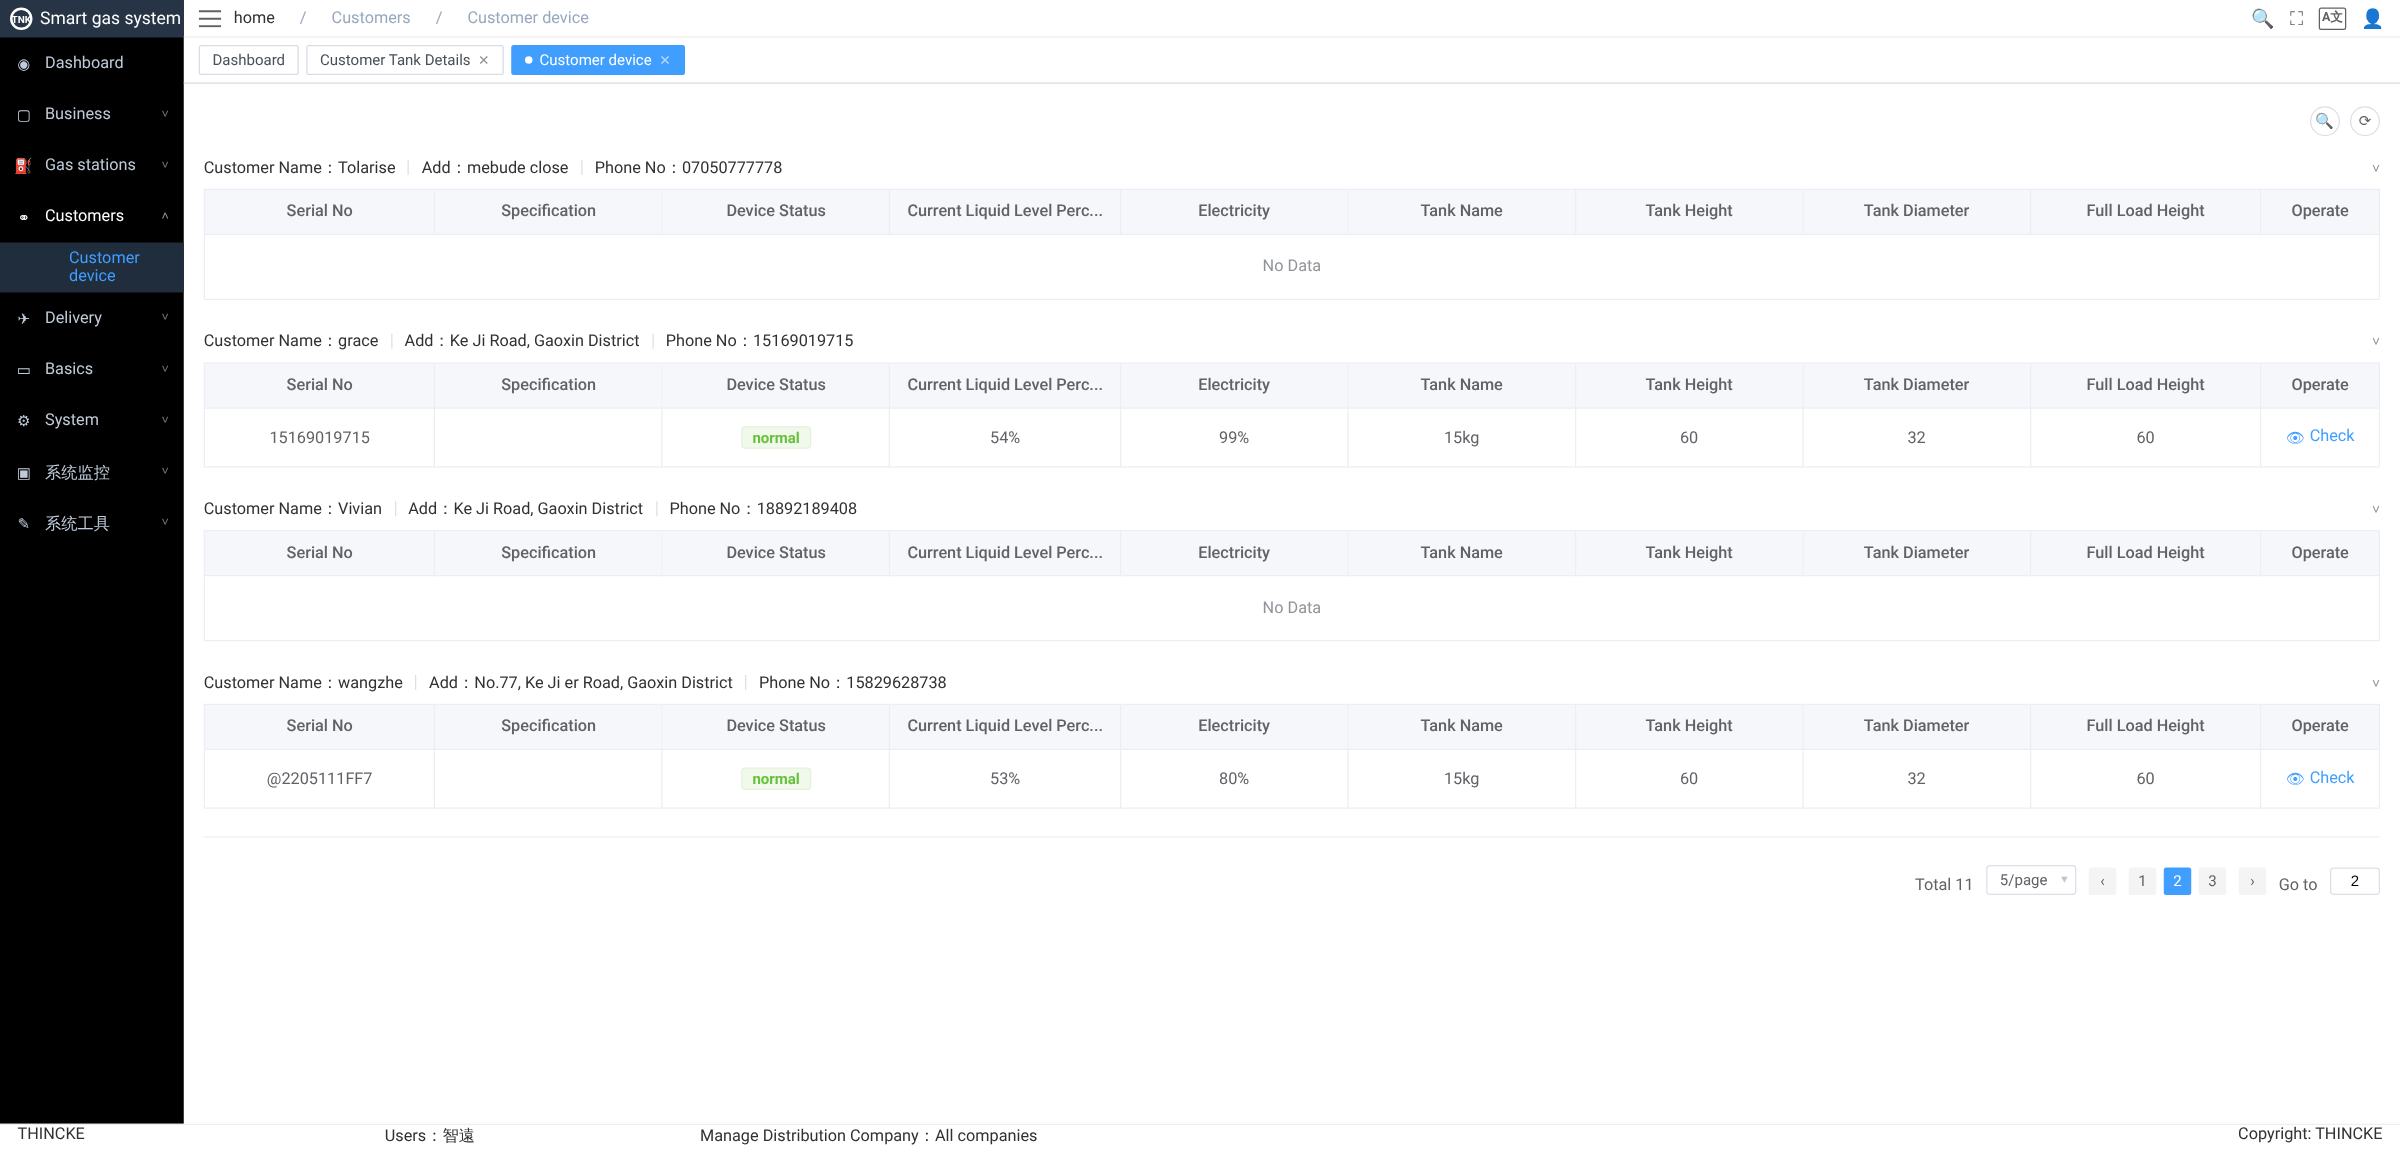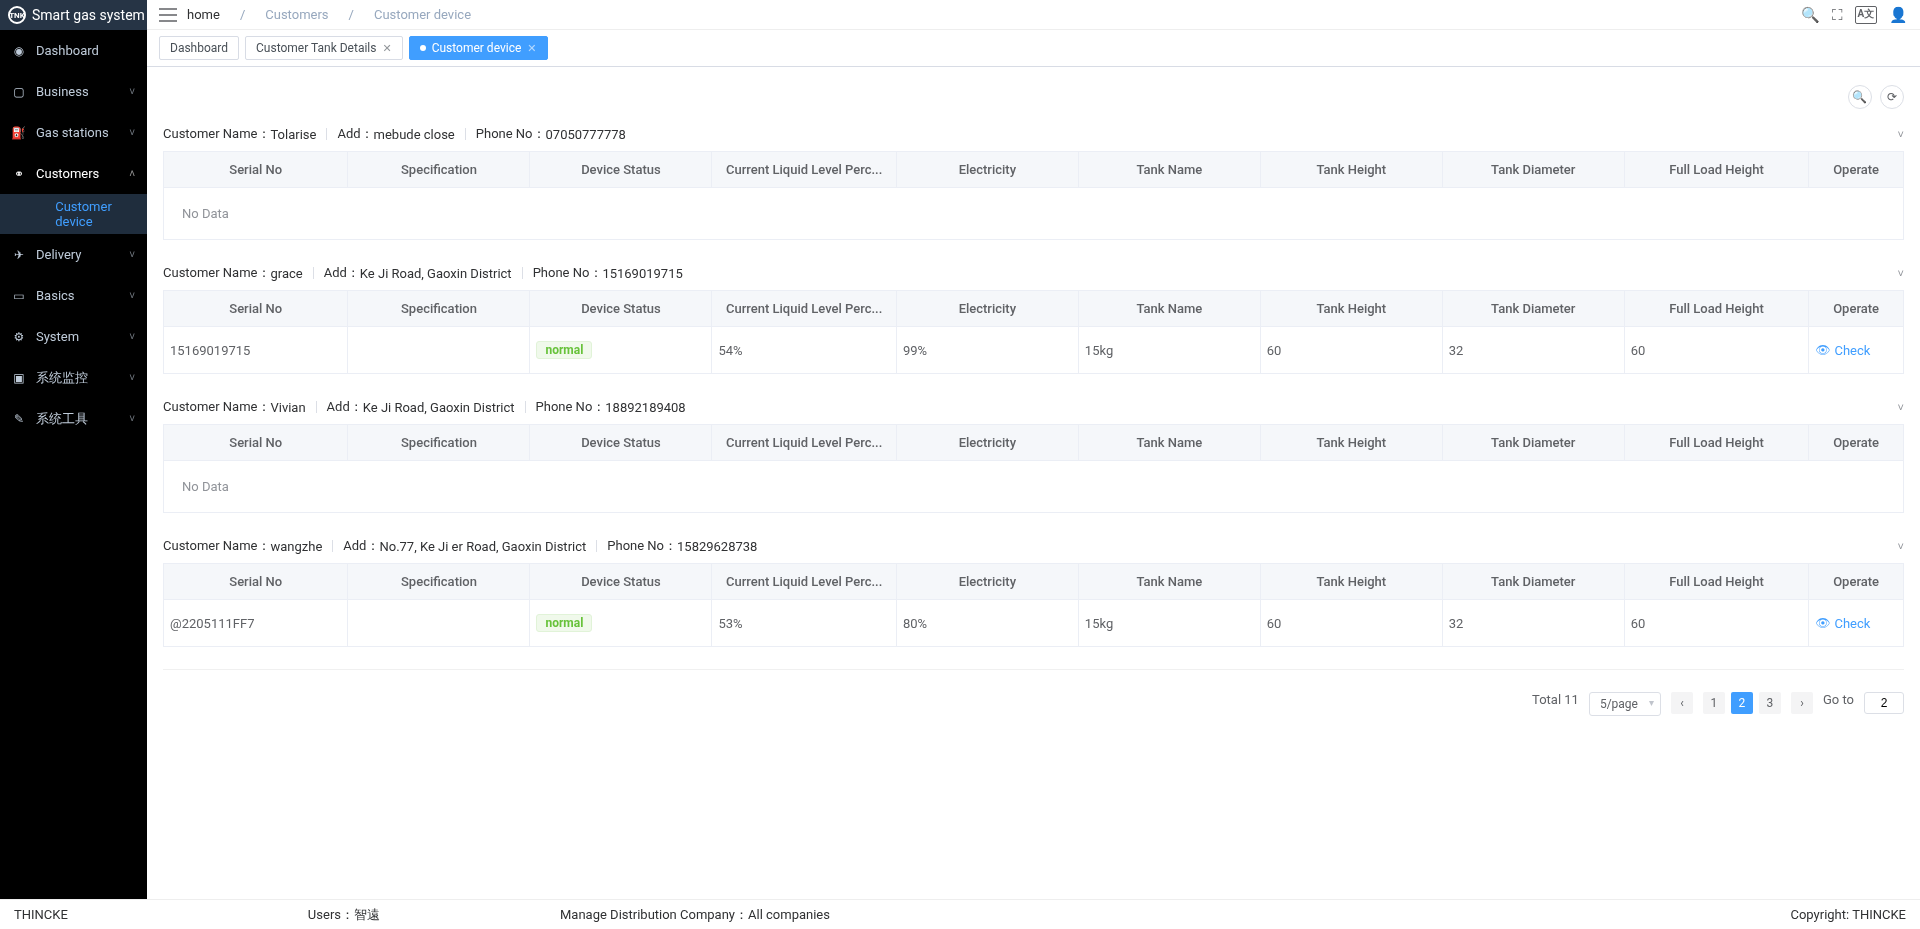--- a/index.html
+++ b/index.html
@@ -42,49 +42,49 @@
   .block-head { display:flex; align-items:center; font-size:13px; color:#303133; padding:2px 0 8px 0;}
   .meta { display:flex; align-items:center; gap:0;}
   .meta span.lab { color:#303133;}
   .meta span.val { color:#303133;}
   .sep { width:1px; height:12px; background:#dcdfe6; margin:0 10px;}
   .collapse-ic { margin-left:auto; font-size:11px; color:#909399; cursor:pointer;}
 
   table { width:100%; border-collapse:collapse; border:1px solid #ebeef5; table-layout:fixed;}
   th { background:#f5f7fa; font-weight:500; color:#606266; font-size:13px; padding:10px 6px; border-right:1px solid #ebeef5; border-bottom:1px solid #ebeef5; text-align:center; overflow:hidden; text-overflow:ellipsis; white-space:nowrap;}
   th:last-child{border-right:none;}
-  td { padding:14px 6px; text-align:left; border-right:1px solid #ebeef5; border-bottom:1px solid #ebeef5; font-size:13px; color:#606266;}
+  td { padding:14px 6px; text-align:center; border-right:1px solid #ebeef5; border-bottom:1px solid #ebeef5; font-size:13px; color:#606266;}
   td:last-child{border-right:none;}
   .nodata td { color:#909399; padding:18px; border-right:none;}
   .tag-normal { display:inline-block; background:#f0f9eb; color:#67c23a; border:1px solid #e1f3d8; border-radius:3px; padding:1px 8px; font-size:12px;font-weight:bold;}
   .op { color:#409EFF; cursor:pointer; display:inline-flex; align-items:center; gap:4px;}
   .eye{font-size:12px;}
 
   
   col.c-op { width:76px;}
   col.c-serial{width:148px;}
   col.c-spec{width:146px;}
   col.c-status{width:146px;}
   col.c-level{width:148px;}
   col.c-elec{width:146px;}
   col.c-name{width:146px;}
   col.c-height{width:146px;}
   col.c-diam{width:146px;}
   col.c-full{width:148px;}
 
   
-  .pager-row { display:flex; justify-content:flex-end; align-items:flex-start; gap:10px; padding:22px 0 16px 0; font-size:13px; color:#606266; border-top:1px solid #f0f0f0; margin-top:4px;}
+  .pager-row { display:flex; justify-content:flex-end; align-items:flex-end; gap:10px; padding:22px 0 16px 0; font-size:13px; color:#606266; border-top:1px solid #f0f0f0; margin-top:4px;}
   .sel { border:1px solid #dcdfe6; border-radius:3px; padding:4px 22px 4px 10px; position:relative; cursor:pointer; font-size:12px;}
   .sel::after{content:"▾"; position:absolute; right:6px; top:4px; font-size:10px; color:#c0c4cc;}
   .pgbtn { min-width:22px; height:22px; background:#f4f4f5; border-radius:2px; display:flex; align-items:center; justify-content:center; cursor:pointer; color:#606266; font-size:12px; padding:0 6px;}
   .pgbtn.num.active{ background:#409EFF; color:#fff;}
   .goto-in { width:40px; border:1px solid #dcdfe6; border-radius:3px; text-align:center; padding:3px 0; font-size:12px;}
 
   
-  .footer { height:30px; border-top:1px solid #eee; display:flex; align-items:center; padding:0 14px; font-size:13px; color:#303133; gap:40px;}
+  .footer { height:30px; border-top:1px solid #eee; display:flex; padding:0 14px; font-size:13px; color:#303133; gap:40px;}
   .footer .users{ margin-left:200px;}
   .footer .dist{ margin-left:140px;}
   .footer .copy{ margin-left:auto;}
 </style>
 </head>
 <body>
 
 <div class="app">
  <div class="top">
 

